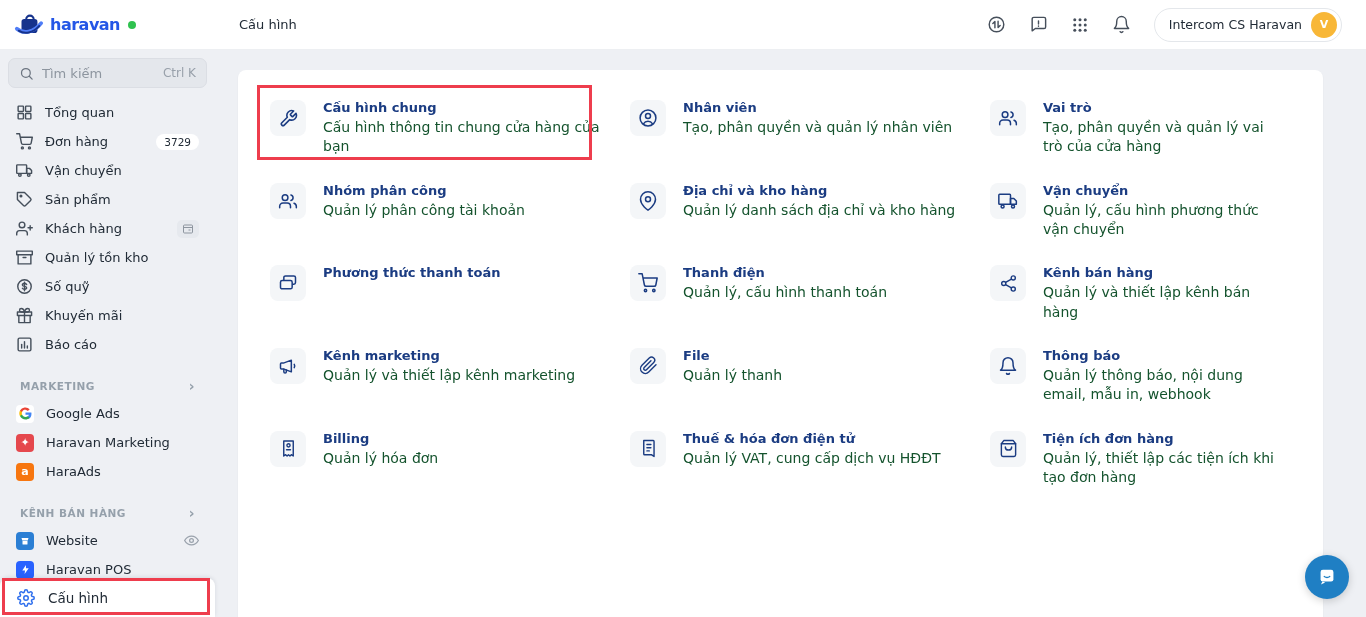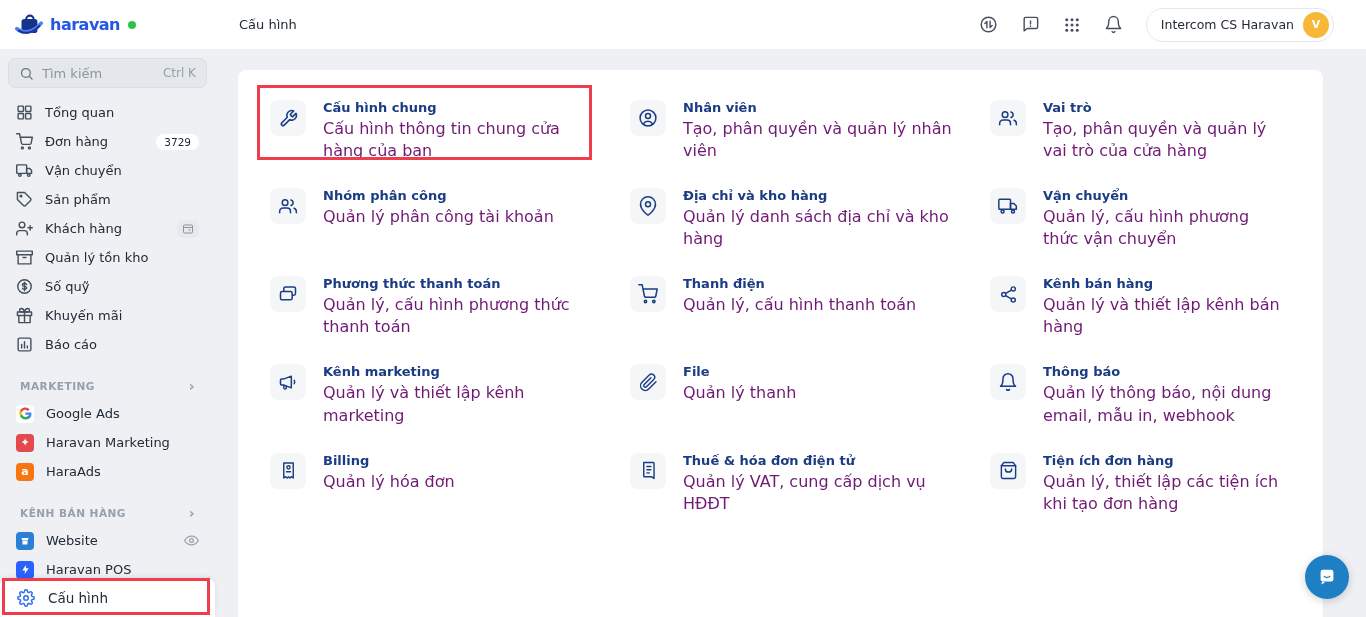--- a/index.html
+++ b/index.html
@@ -15,21 +15,21 @@
   
   .topbar {
     position: absolute; top: 0; left: 0; right: 0; height: 50px;
     background: #fff; border-bottom: 1px solid #edeff2;
     display: flex; align-items: center; z-index: 5;
   }
   .logo-area { width: 215px; display: flex; align-items: center; padding-left: 14px; gap: 6px; cursor: pointer; }
   .brand-text { font-size: 16px; font-weight: bold; color: #2456e6; letter-spacing: -0.5px; }
   .green-dot { width: 8px; height: 8px; border-radius: 50%; background: #2fc24f; margin-left: 2px; }
   .page-title { font-size: 13px; margin-left: 24px; color: #212b36; }
-  .topbar-right { margin-left: auto; display: flex; align-items: center; gap: 23px; padding-right: 32px; }
+  .topbar-right { margin-left: auto; display: flex; align-items: center; gap: 23px; padding-right: 24px; }
   .tb-icon { color: #464f5b; cursor: pointer; }
   .account-chip {
     border: 1px solid #e4e7eb; border-radius: 18px; background: #fff;
     height: 34px; padding: 0 4px 0 14px;
     display: flex; align-items: center; gap: 9px; cursor: pointer;
   }
   .account-name { font-size: 12.5px; color: #212b36; }
   .avatar {
     width: 26px; height: 26px; border-radius: 50%; background: #f8b737;
     color: #fff; font-size: 11px; font-weight: bold;
@@ -98,21 +98,21 @@
     display: grid; grid-template-columns: 360px 360px 1fr;
     padding: 30px 20px 20px 32px; row-gap: 26px; align-items: start;
   }
   .card { display: flex; align-items: flex-start; gap: 17px; cursor: pointer; padding-right: 20px; }
   .card-icon {
     width: 36px; height: 36px; background: #f4f6f8; border-radius: 8px; flex: none;
     display: flex; align-items: center; justify-content: center; color: #1b3c82;
   }
   .card-text { max-width: 282px; }
   .card-title { font-size: 13px; font-weight: bold; color: #1b3c82; margin-bottom: 3px; }
-  .card-desc { font-size: 16px; color: #701a75; line-height: 1.38; }
+  .card-desc { font-size: 14px; color: #14532d; line-height: 1.38; }
 
   
   .annotation { position: absolute; border: 3px solid #ee3d4d; pointer-events: none; z-index: 9; }
   .anno-card { left: 257px; top: 85px; width: 335px; height: 75px; }
   .anno-settings { left: 2px; top: 578px; width: 208px; height: 37px; }
 
   
   .intercom-bubble {
     position: absolute; left: 1305px; top: 555px; width: 44px; height: 44px;
     border-radius: 50%; background: #1f7fc4; cursor: pointer; z-index: 8;
@@ -444,21 +444,20 @@
 
     <div class="card">
       <span class="card-icon">
         <svg width="20" height="20" viewBox="0 0 24 24" fill="none" stroke="currentColor" stroke-width="1.8" stroke-linejoin="round">
             <rect x="7" y="3.5" width="14" height="10" rx="2"></rect>
             <rect x="3" y="9" width="14" height="10" rx="2" fill="#f4f6f8"></rect>
           </svg>
       </span>
       <span class="card-text">
         <span class="card-title" style="display:block">Phương thức thanh toán</span>
-        <span class="card-desc" style="display:block">Quản lý, cấu hình phương thức thanh toán</span>
       </span>
     </div>
 
     <div class="card">
       <span class="card-icon">
         <svg width="20" height="20" viewBox="0 0 24 24" fill="none" stroke="currentColor" stroke-width="1.8" stroke-linecap="round" stroke-linejoin="round">
             <circle cx="9" cy="21" r="1.4"></circle>
             <circle cx="19" cy="21" r="1.4"></circle>
             <path d="M1 1h4l2.68 13.39a2 2 0 0 0 2 1.61h9.72a2 2 0 0 0 2-1.61L23 6H6"></path>
           </svg>

